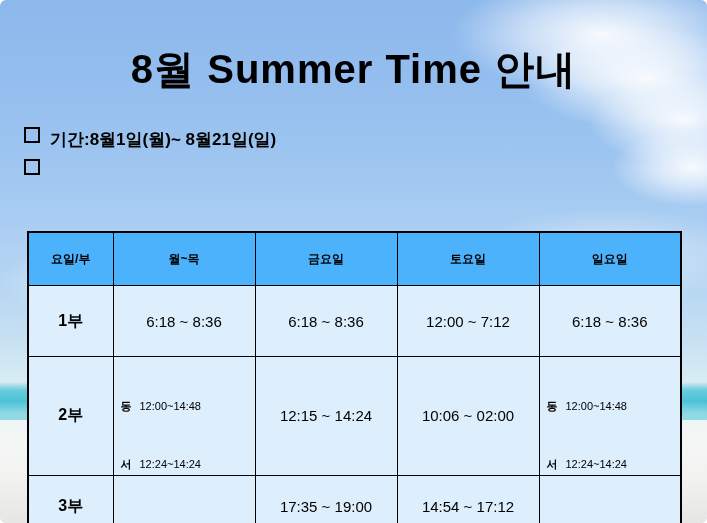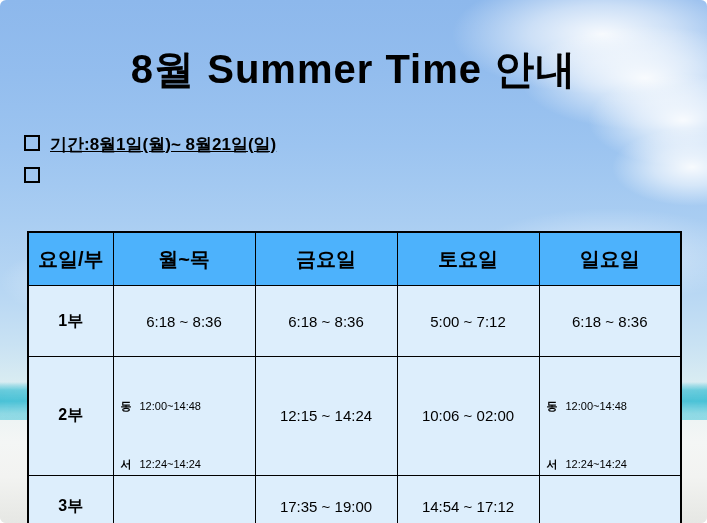--- a/index.html
+++ b/index.html
@@ -125,24 +125,23 @@
   }
 
   .bullets {
     position: absolute;
     left: 24px;
     top: 128px;
     width: 640px;
   }
   .bullet-row {
     display: flex;
-    align-items: center;
+    align-items: flex-start;
     height: 32px;
     white-space: nowrap;
-    text-decoration: underline;
   }
   .bullet-mark {
     display: inline-block;
     width: 12px;
     height: 12px;
     border: 2px solid #000000;
     background: transparent;
     margin-right: 10px;
     position: relative;
     top: -1px;
@@ -171,21 +170,21 @@
   .sched-table th,
   .sched-table td {
     border: 1px solid #000000;
     text-align: center;
     vertical-align: middle;
     color: #000000;
   }
   .sched-table th {
     background: #4db2fc;
     height: 50px;
-    font-size: 20px;
+    font-size: 12px;
     font-weight: bold;
   }
   .sched-table td {
     background: #ddeefc;
     font-size: 15px;
   }
   .sched-table td.part-cell {
     font-weight: bold;
     font-size: 16px;
   }
@@ -258,21 +257,21 @@
           <th>토요일</th>
           <th>일요일</th>
         </tr>
       </thead>
       <tbody>
 
         <tr class="r1">
           <td class="part-cell">1부</td>
           <td>6:18 ~ 8:36</td>
           <td>6:18 ~ 8:36</td>
-          <td>5:00 ~ 7:12</td>
+          <td>12:00 ~ 7:12</td>
           <td>6:18 ~ 8:36</td>
         </tr>
 
         <tr class="r2">
           <td class="part-cell">2부</td>
           <td>
             <span class="two-line">
               <span class="lbl">동</span><span>12:00~14:48</span>
             </span>
             <span class="two-line">

